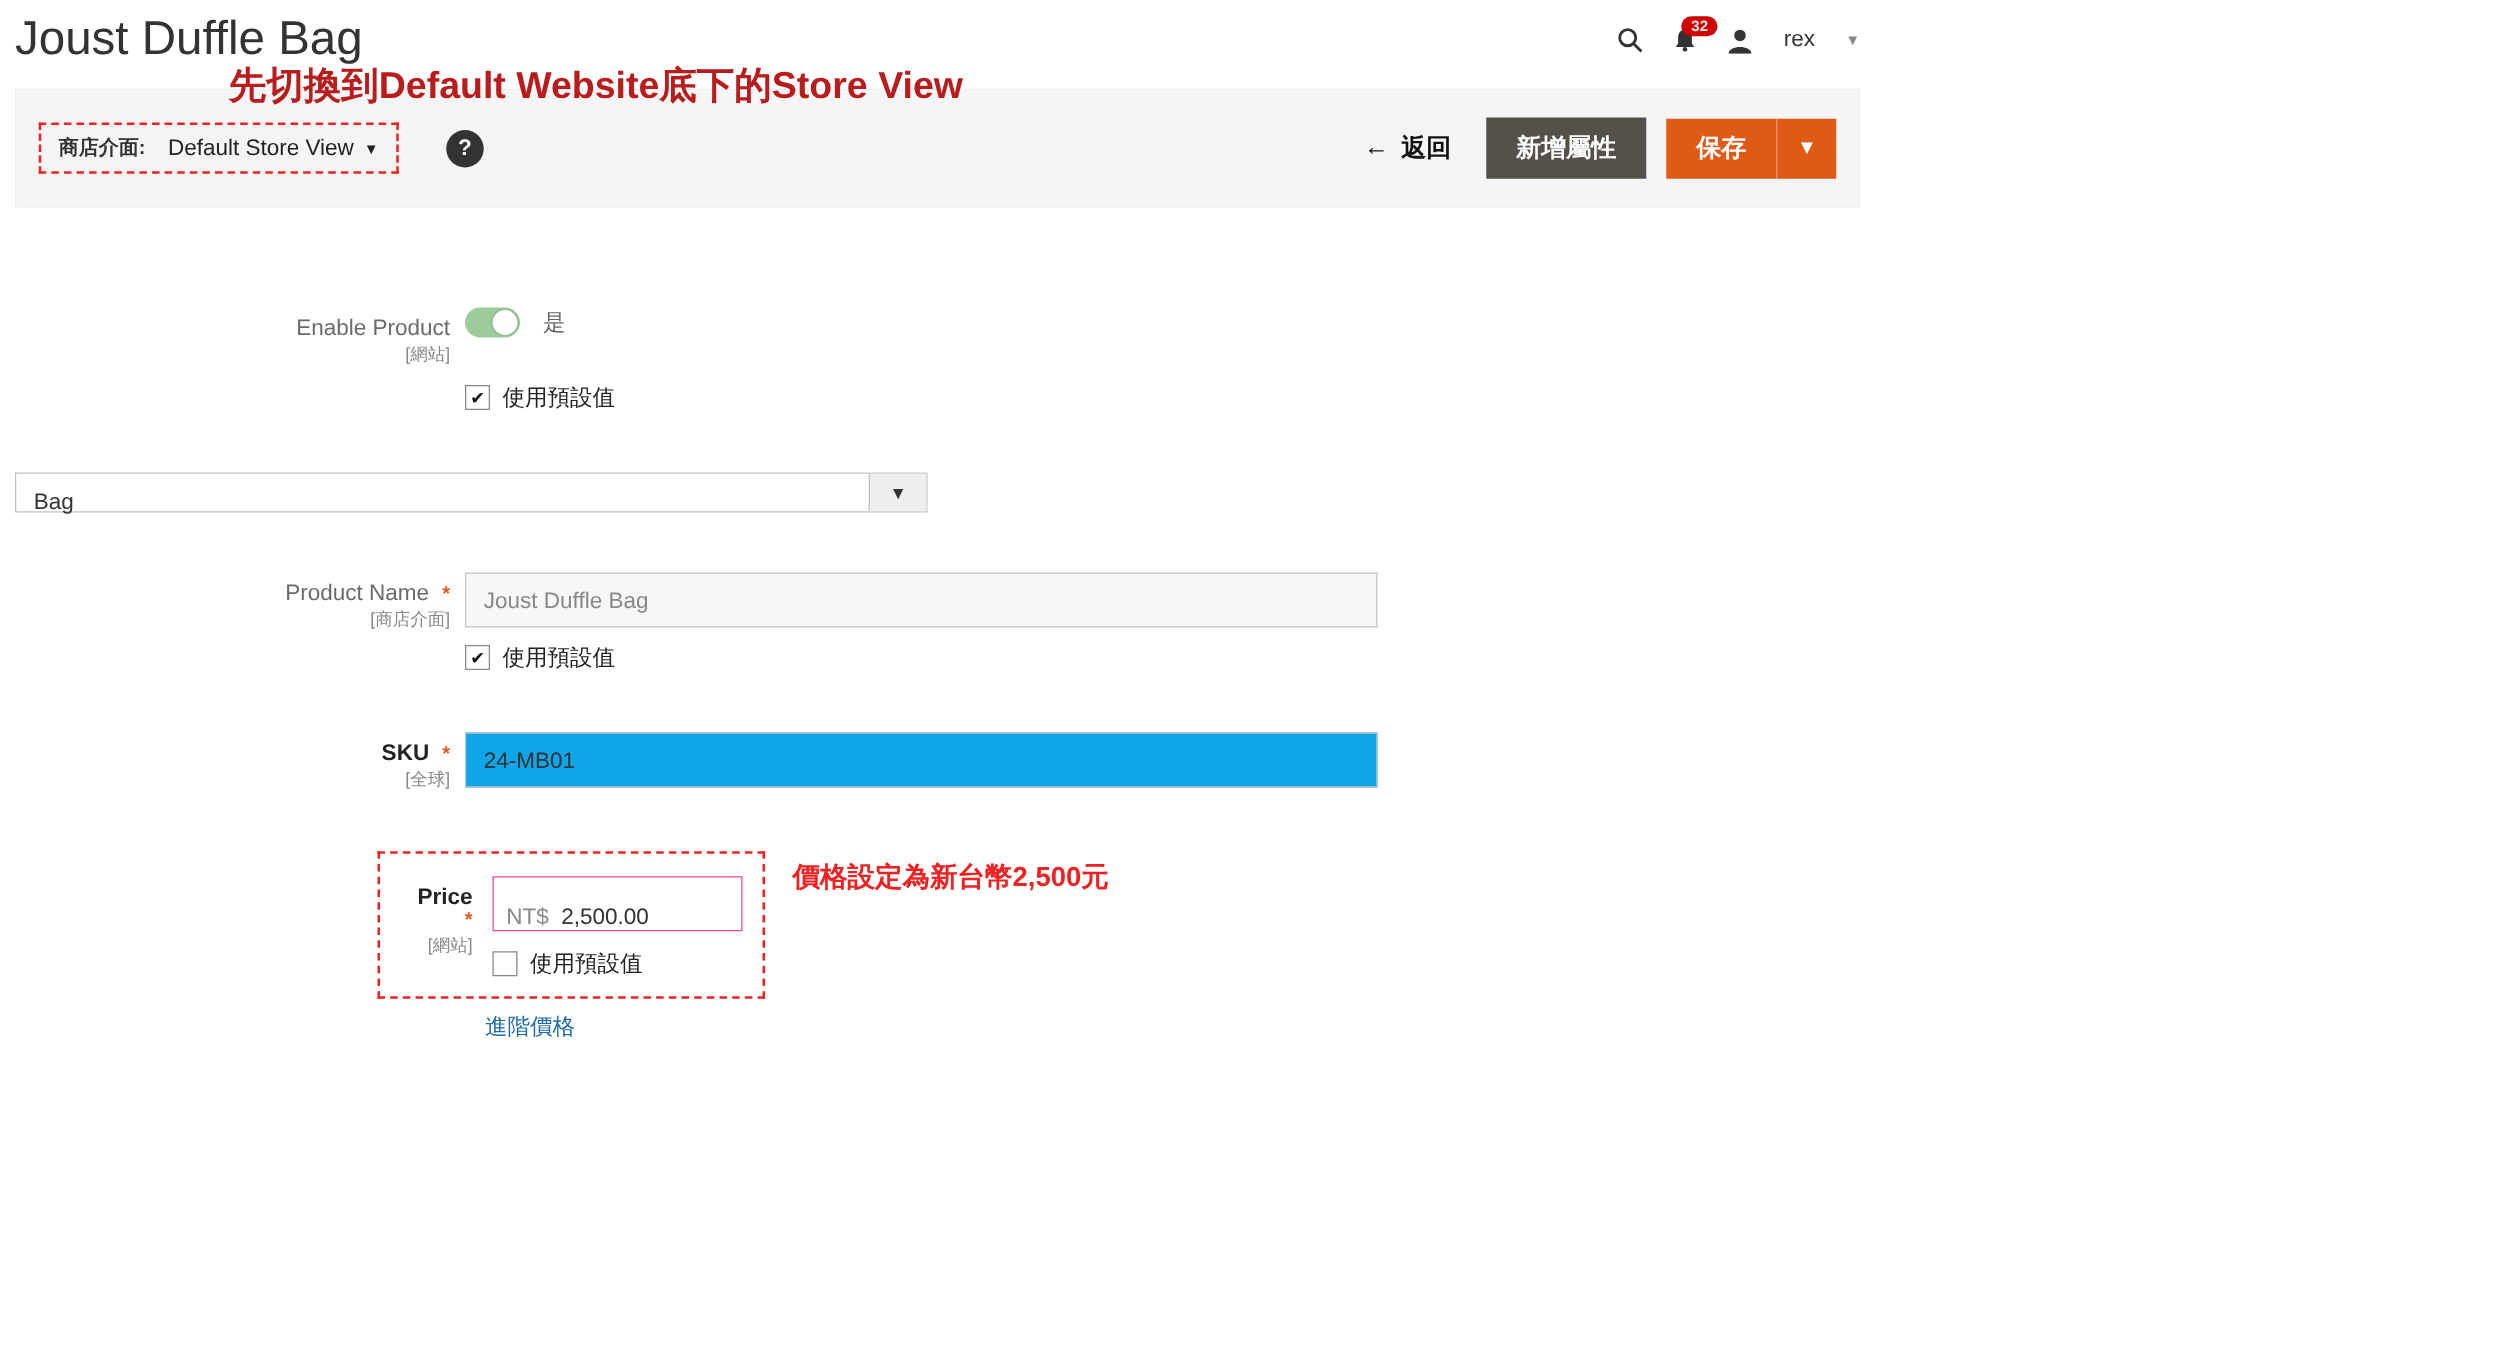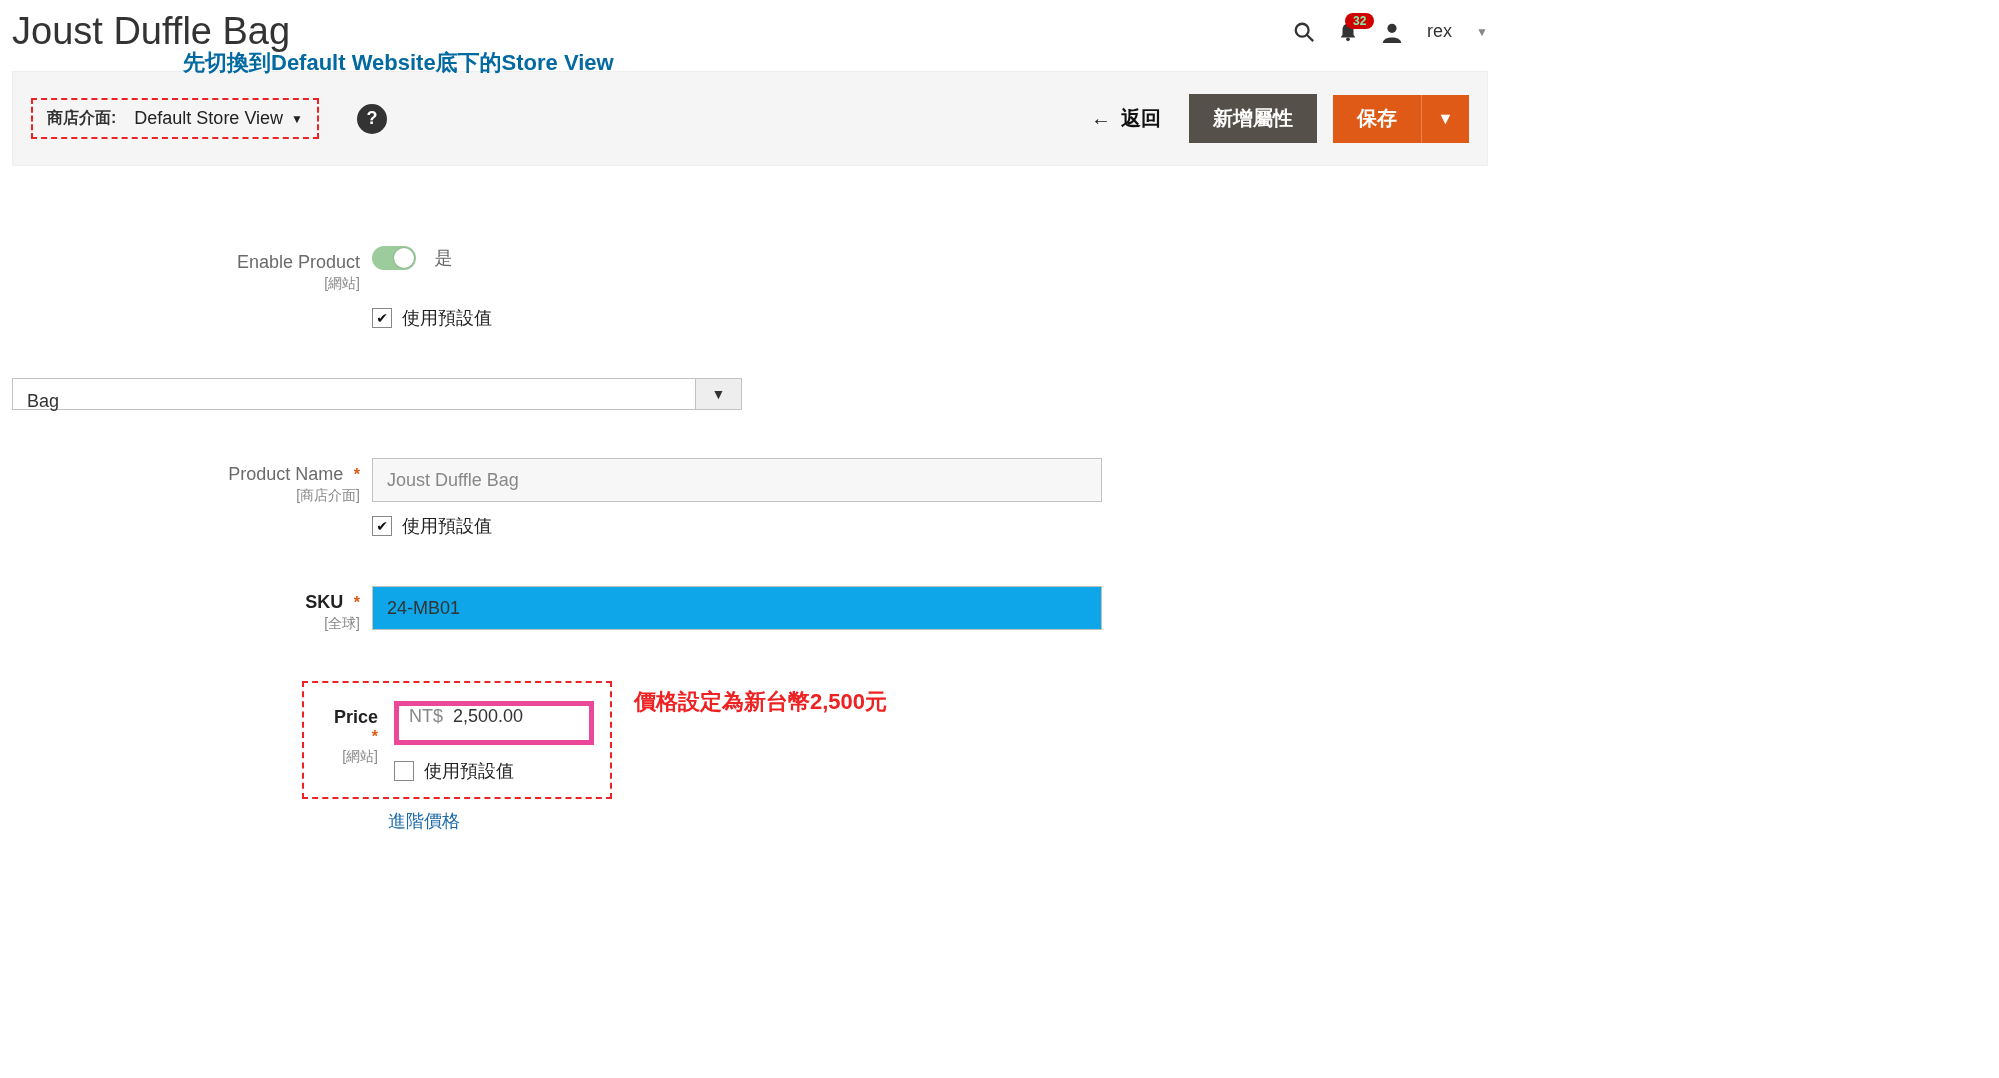--- a/index.html
+++ b/index.html
@@ -13,27 +13,27 @@
       transform-origin: top left;
     }
     .page { width: 1500px; padding: 0 12px; }
 
     
     .header { display: flex; align-items: center; justify-content: space-between; padding: 10px 0 18px; }
     .page-title { font-size: 38px; font-weight: 400; color: #333; }
     .header-tools { display: flex; align-items: center; gap: 22px; }
     .tool-icon { width: 22px; height: 22px; display: flex; align-items: center; justify-content: center; position: relative; }
     .bell-wrap { position: relative; }
-    .badge { position: absolute; top: -8px; left: 8px; background: #d10000; color: #86efac; font-size: 12px; font-weight: 700; border-radius: 10px; padding: 1px 8px; line-height: 14px; }
+    .badge { position: absolute; top: -8px; left: 8px; background: #d10000; color: #e5e5e5; font-size: 12px; font-weight: 700; border-radius: 10px; padding: 1px 8px; line-height: 14px; }
     .user { display: flex; align-items: center; gap: 24px; font-size: 18px; color: #333; }
     .user .caret { font-size: 12px; color: #888; }
 
     
     .toolbar { background: #f5f5f5; border: 1px solid #eee; display: flex; align-items: center; padding: 22px 18px; position: relative; }
-    .annot-top { position: absolute; top: -24px; left: 170px; color: #0369a1; font-size: 22px; font-weight: 700; }
+    .annot-top { position: absolute; top: -24px; left: 170px; color: #b91c1c; font-size: 30px; font-weight: 700; }
     .store-scope { display: flex; align-items: center; gap: 18px; border: 2px dashed #e22; padding: 8px 14px; }
     .store-scope .lbl { font-size: 16px; font-weight: 700; }
     .store-scope .val { font-size: 18px; color: #222; display: flex; align-items: center; gap: 8px; }
     .store-scope .caret { font-size: 12px; }
     .help-icon { width: 30px; height: 30px; margin-left: 38px; background: #333; border-radius: 50%; color: #fff; display: flex; align-items: center; justify-content: center; font-size: 18px; font-weight: 700; }
     .toolbar-spacer { flex: 1; }
     .back-link { display: flex; align-items: center; gap: 10px; font-size: 20px; font-weight: 700; color: #111; margin-right: 28px; }
     .btn { display: inline-flex; align-items: center; justify-content: center; height: 49px; padding: 0 24px; font-size: 20px; font-weight: 700; color: #fff; border: none; }
     .btn-dark { background: #56504a; }
     .btn-primary { background: #e05a17; margin-left: 16px; height: 48px; }
@@ -58,21 +58,21 @@
     .chk.checked::after { content: "✔"; font-size: 14px; color: #111; }
     .select { display: flex; border: 1px solid #c2c2c2; height: 32px; width: 730px; }
     .select .sel-val { flex: 1; padding: 12px 14px; font-size: 18px; }
     .select .sel-caret { width: 46px; background: #eee; border-left: 1px solid #c2c2c2; display: flex; align-items: center; justify-content: center; font-size: 14px; }
     .text-input { border: 1px solid #c2c2c2; height: 44px; width: 730px; padding: 0 14px; font-size: 18px; color: #333; background: #0ea5e9; }
     .text-input.disabled { background: #f7f7f7; color: #888; }
     .sku-input { width: 730px; }
     .price-box { border: 2px dashed #e22; padding: 18px 16px 14px; width: 310px; position: relative; }
     .price-row { display: flex; align-items: flex-start; }
     .price-row .label-col { width: 70px; text-align: right; padding-right: 0; }
-    .price-field { border: 5px solid #ec4899; height: 44px; width: 200px; display: flex; align-items: flex-start; padding: 0 10px; font-size: 18px; }
+    .price-field { border: 1px solid #ec4899; height: 44px; width: 200px; display: flex; align-items: flex-end; padding: 0 10px; font-size: 18px; }
     .price-field .cur { color: #888; margin-right: 10px; }
     .price-annot { position: absolute; left: 330px; top: 4px; color: #e22; font-size: 22px; font-weight: 700; white-space: nowrap; }
     .adv-link { color: #1e6aa8; font-size: 18px; margin-top: 10px; display: block; }
     .price-wrap { position: relative; }
     .outer-price-col { margin-left: 0; }
 
     svg { display: block; }
   </style>
 </head>
 <body>

